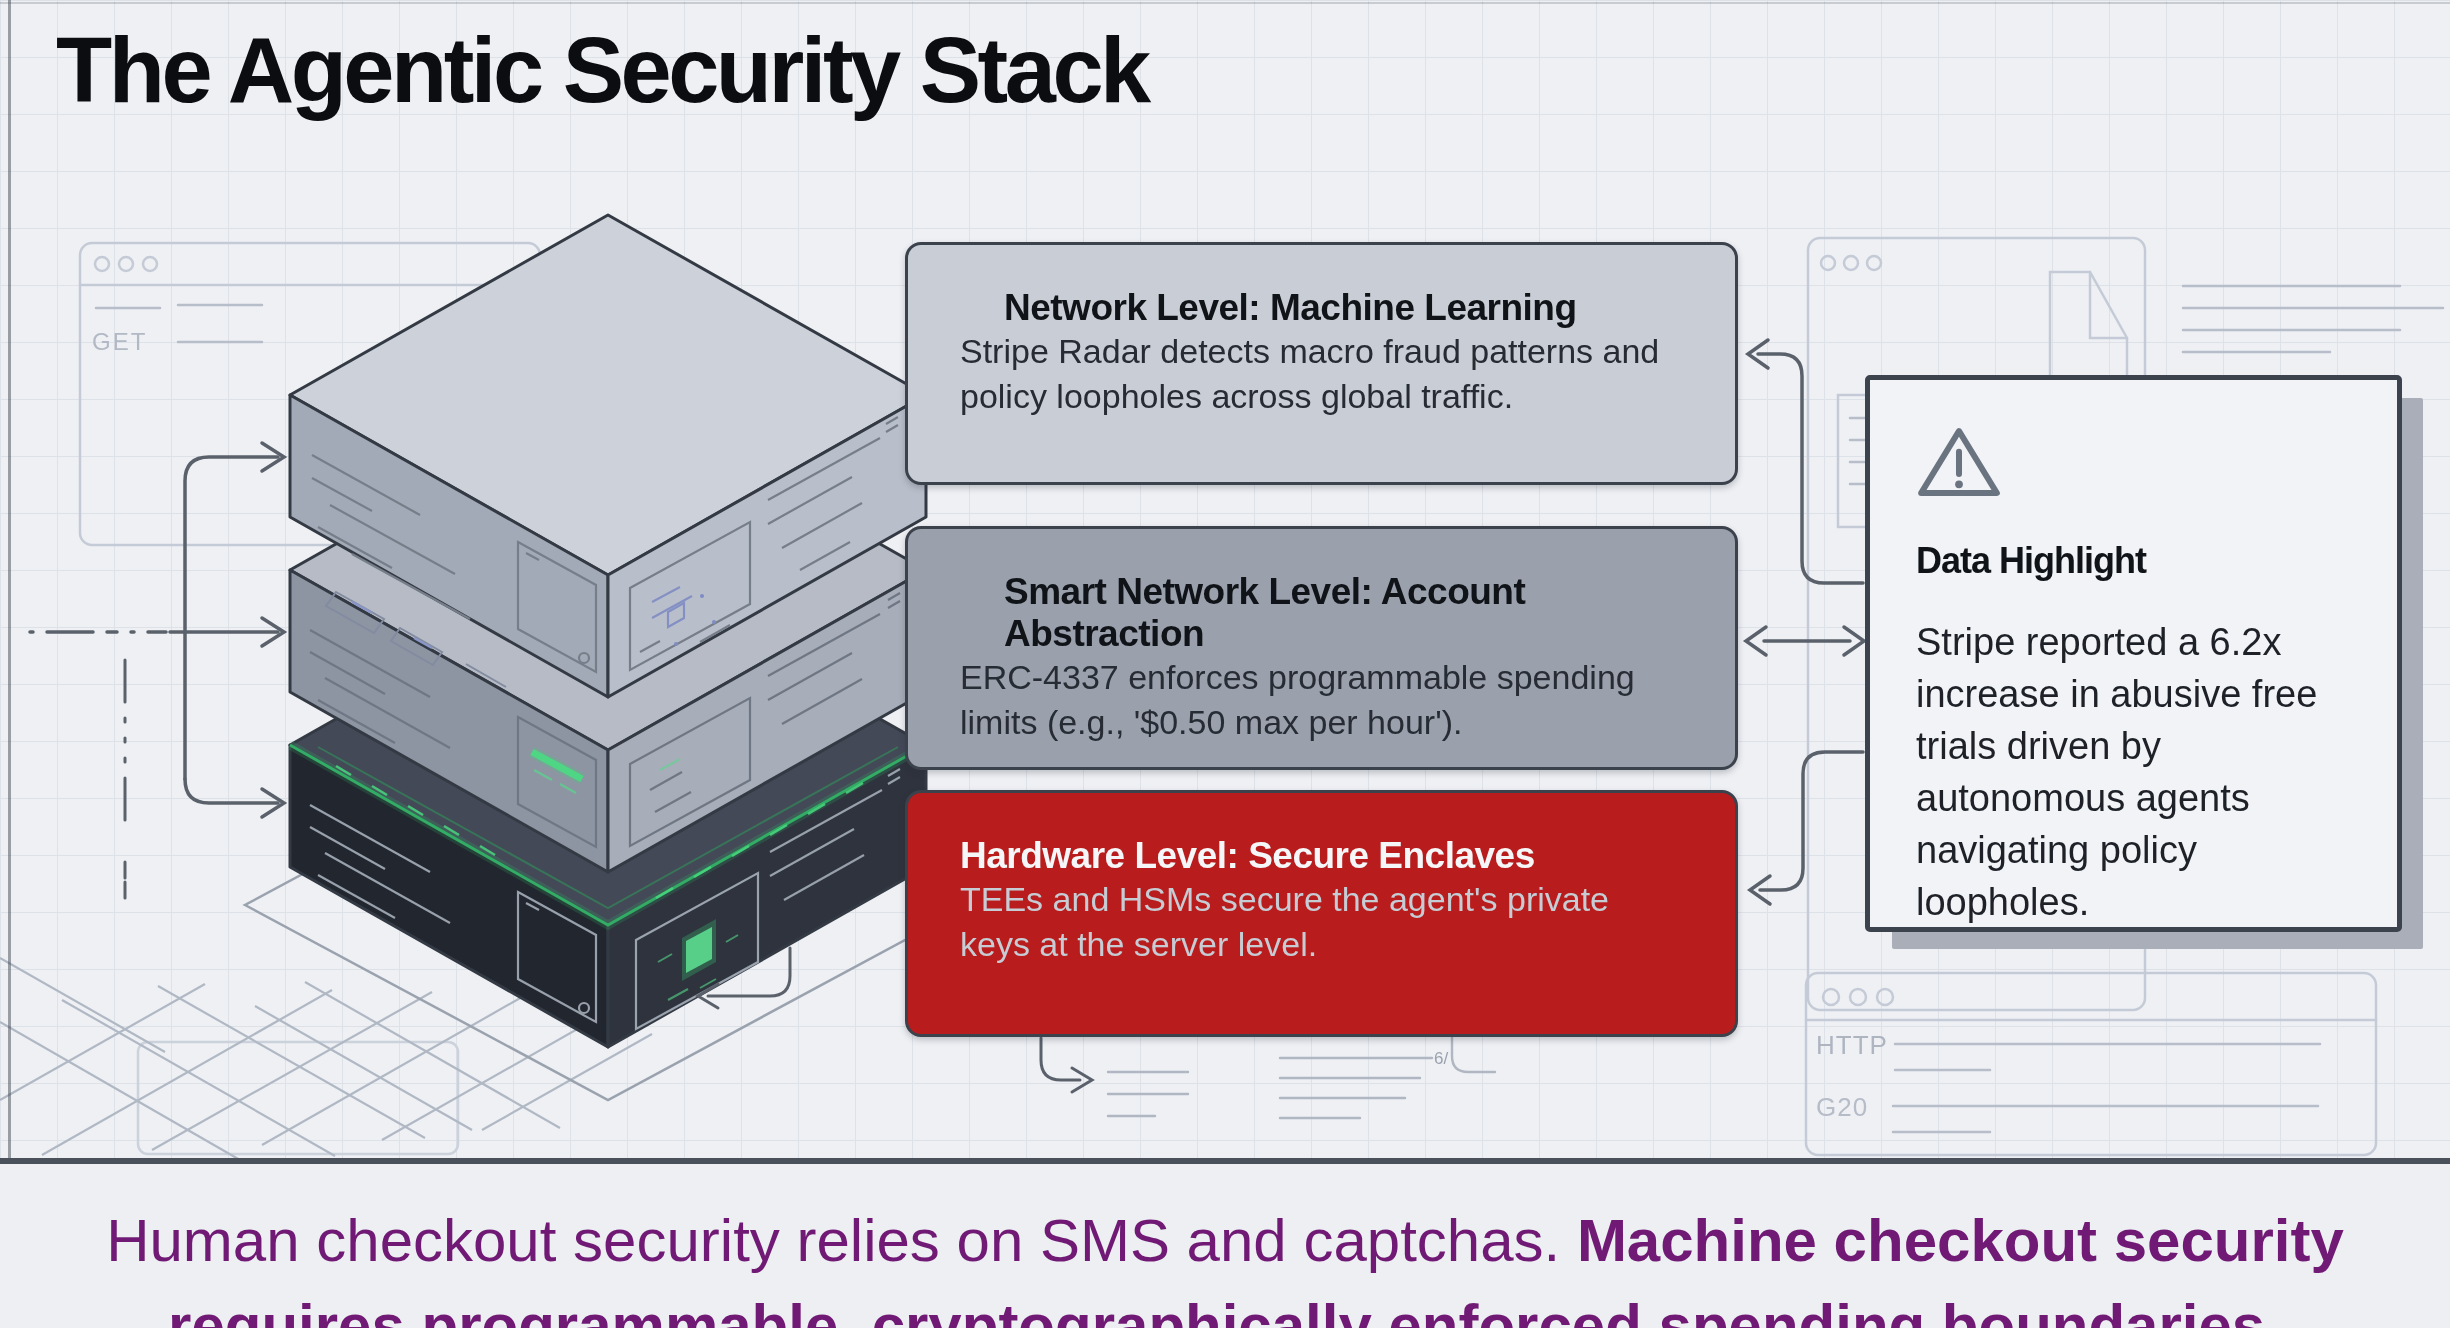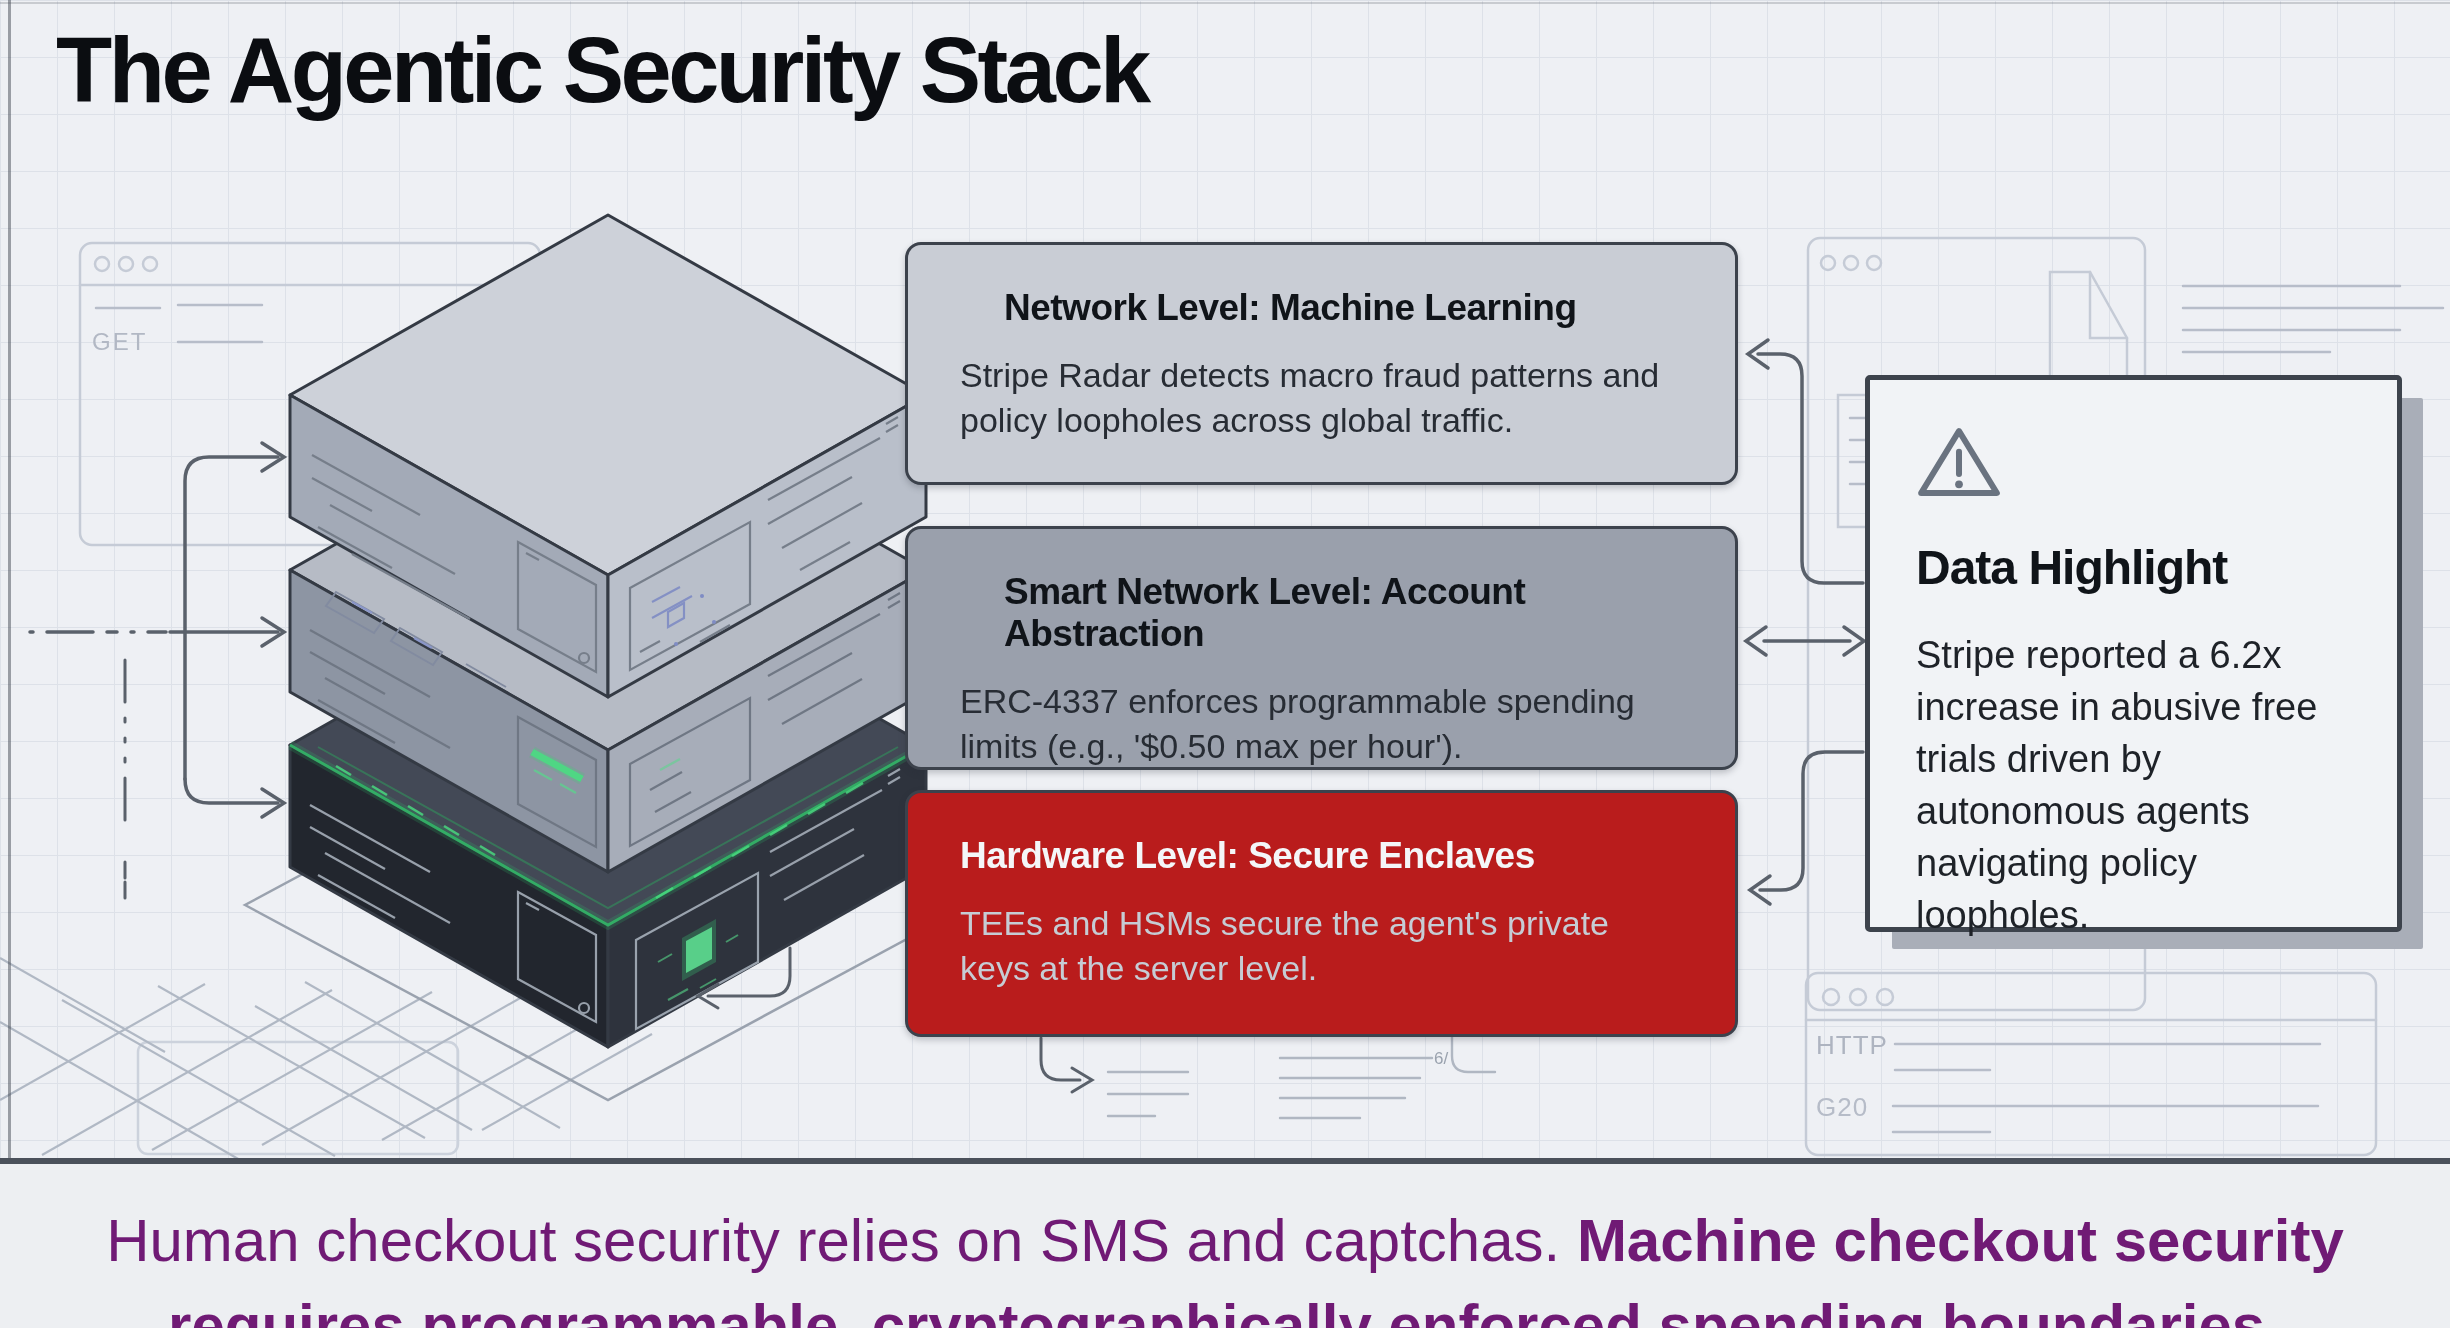--- a/index.html
+++ b/index.html
@@ -26,36 +26,36 @@
     font-size:92px;font-weight:700;letter-spacing:-3.5px;color:#0b0d11;
   }
 
   .card{
     position:absolute;left:905px;width:833px;z-index:3;
     border:3px solid #3c424c;border-radius:16px;
     padding:42px 56px 0 52px;
     box-shadow:0 3px 6px rgba(40,45,55,.25);
   }
   .card h2{margin:0;font-size:37px;font-weight:700;letter-spacing:-.5px;}
-  .card p{margin:24px 0 0 0;font-size:34px;line-height:1.32;max-width:745px;}
+  .card p{margin:0 0 0 0;font-size:34px;line-height:1.32;max-width:745px;}
   .card-network{top:242px;height:243px;background:#c9cdd5;}
   .card-contract{top:526px;height:244px;background:#9aa0ac;}
   .card-hardware{top:790px;height:247px;background:#b91c1c;}
   .card-network h2,.card-contract h2{color:#101419;margin-left:44px;}
   .card-network p,.card-contract p{color:#272c34;}
   .card-hardware h2{color:#f4f6f8;}
   .card-hardware p{color:#c6ccd4;}
 
   .highlight{
     position:absolute;left:1865px;top:375px;width:537px;height:557px;z-index:3;
     background:#f1f3f6;border:5px solid #3d434c;border-radius:5px;
     padding:44px 38px 0 46px;
     box-shadow:24px 20px 0 -3px #a9aeb8;
   }
-  .highlight h3{margin:36px 0 0 0;font-size:48px;font-weight:700;letter-spacing:-1px;color:#101419;}
+  .highlight h3{margin:36px 0 0 0;font-size:36px;font-weight:700;letter-spacing:-1px;color:#101419;}
   .highlight p{margin:34px 0 0 0;font-size:38px;line-height:1.37;color:#1e2228;}
 
   .footer{
     position:absolute;left:0;top:1158px;width:2450px;height:170px;z-index:5;
     background:#edeff2;border-top:6px solid #4b515b;
   }
   .footer p{
     margin:34px auto 0 auto;width:2280px;text-align:center;
     font-size:60px;line-height:1.42;color:#701a75;font-weight:400;
   }

